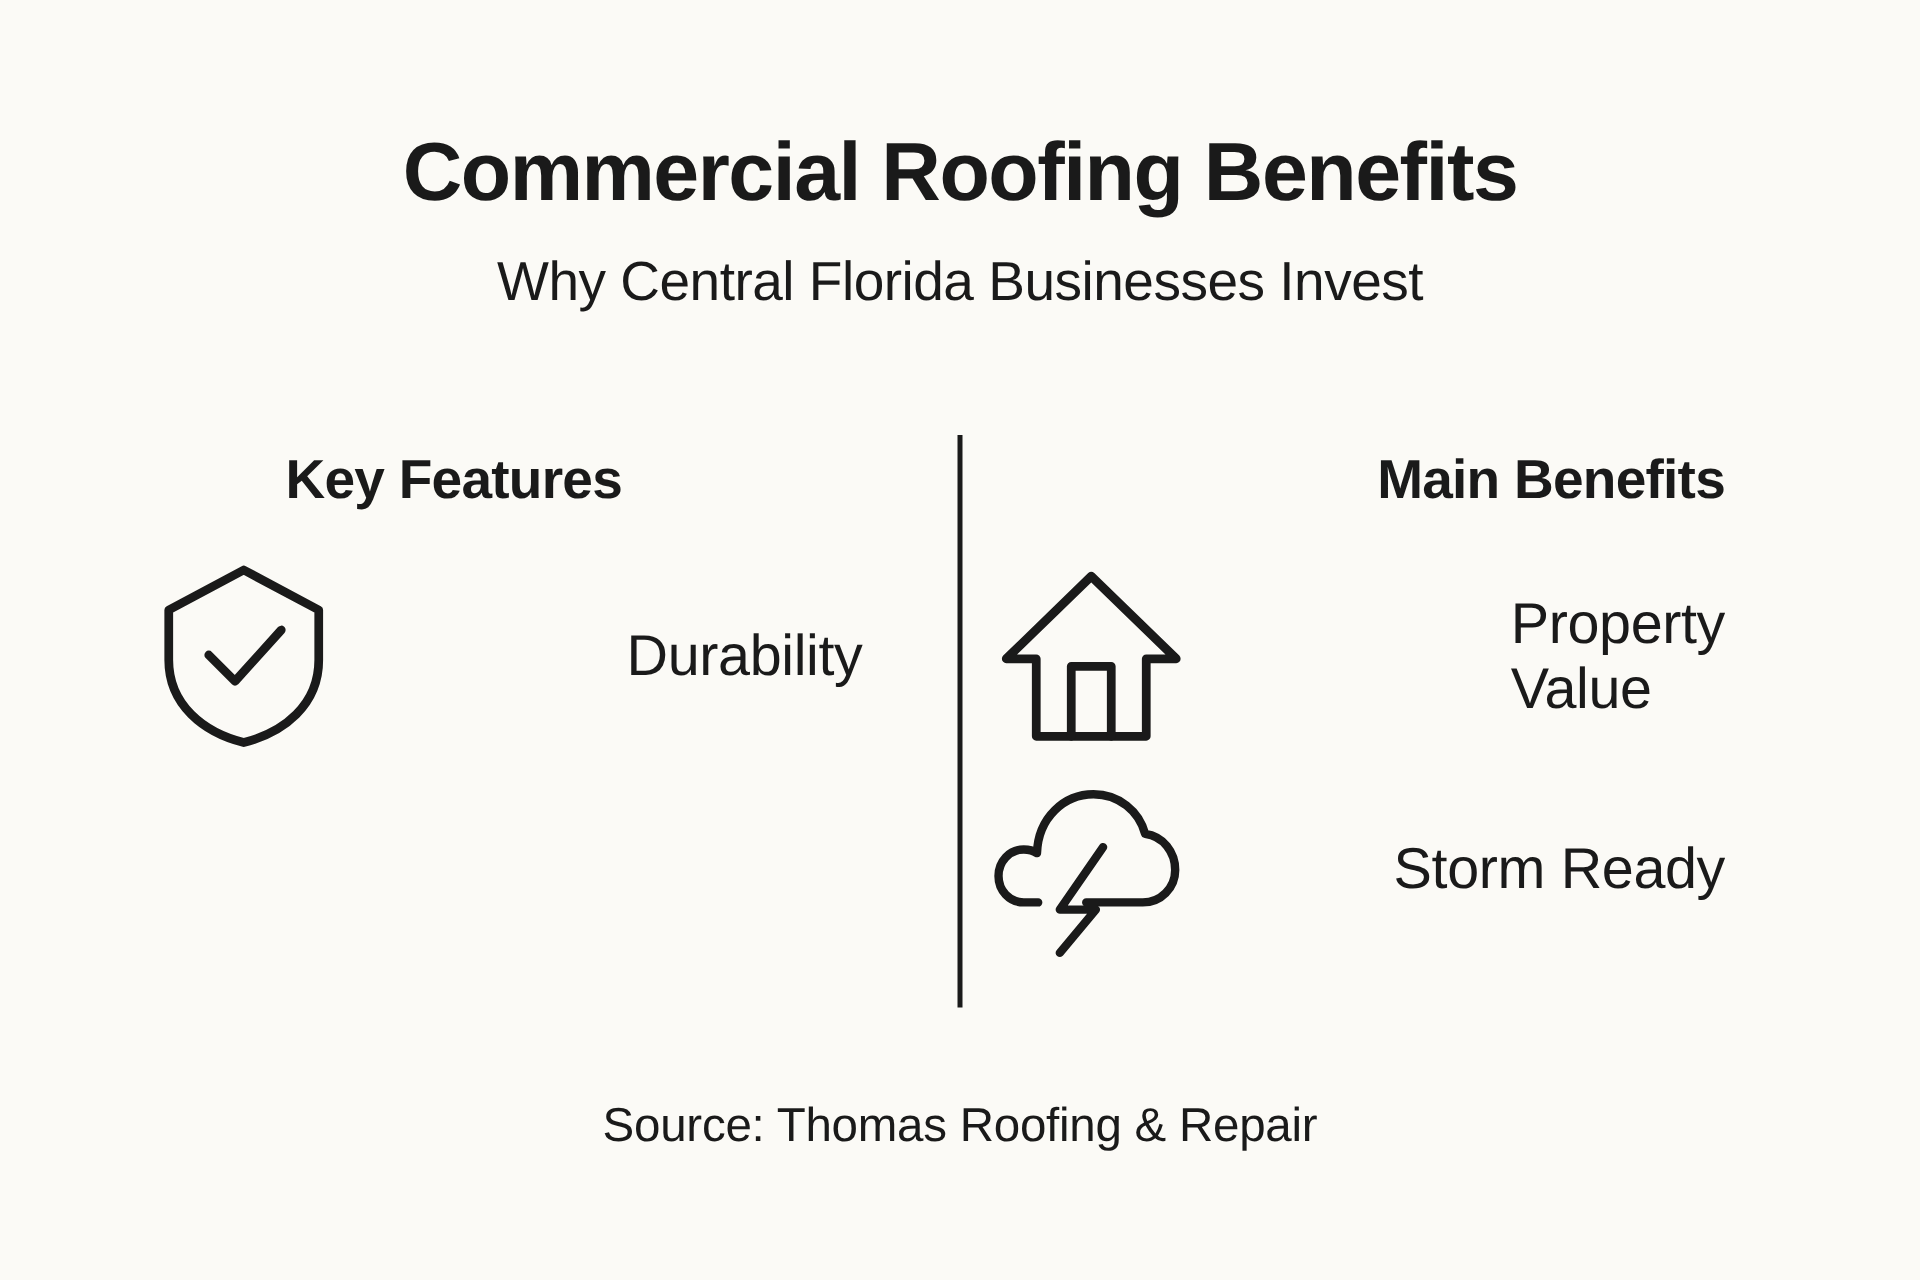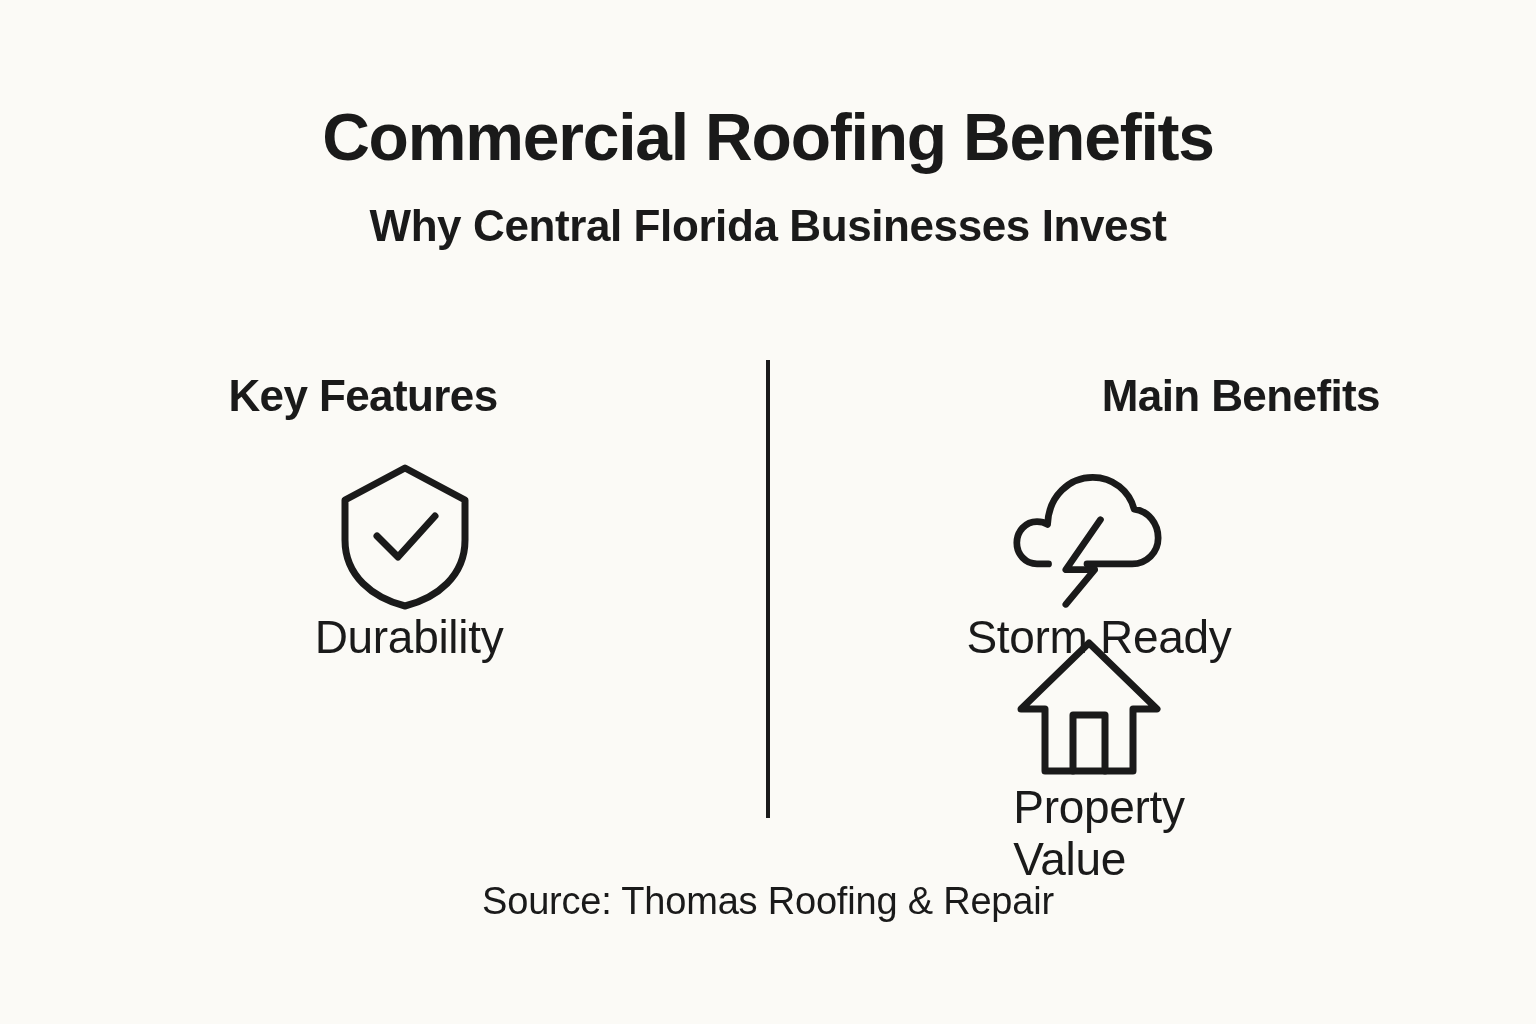--- a/index.html
+++ b/index.html
@@ -33,31 +33,31 @@
   .title {
     font-size: 66px;
     font-weight: 700;
     letter-spacing: -1.2px;
     line-height: 1.0;
     margin: 0;
     white-space: nowrap;
   }
   .subtitle {
     font-size: 44px;
-    font-weight: 700;
+    font-weight: 400;
     letter-spacing: -0.4px;
     line-height: 1.0;
     margin: 34px 0 0 0;
     white-space: nowrap;
   }
 
   
   .columns {
     position: absolute;
-    top: 360px;
+    top: 348px;
     left: 0;
     width: 1380px;
     height: 458px;
     display: flex;
     flex-direction: row;
   }
   .column {
     width: 768px;
     box-sizing: border-box;
     position: relative;
@@ -85,21 +85,21 @@
     height: 458px;
     background: #1A1A1A;
   }
 
   
   .rows {
     margin-top: 44px;
   }
   .row {
     display: flex;
-    flex-direction: column;
+    flex-direction: row;
     align-items: center;
     height: 150px;
     justify-content: space-between;
   }
   .row + .row { margin-top: 20px; }
 
   .icon-box {
     width: 150px;
     height: 150px;
     flex: 0 0 150px;
@@ -167,47 +167,47 @@
 
 
       </div>
     </div>
 
     <div class="column col-right">
       <h2 class="col-head">Main Benefits</h2>
 
       <div class="rows">
 
-        <div class="row row-1">
-          <span class="icon-box">
-            <svg width="156" height="152" viewBox="0 0 156 152" fill="none" stroke="#1A1A1A" stroke-width="7" stroke-linecap="round" stroke-linejoin="round">
-
-              <path d="M38 104 L26 104 C14 104 5 94 5 82 C5 70 14 60 26 60 C30 60 34 61 37 63
-                       C38 33 60 14 84 14 C105 14 122 28 127 47
-                       C142 49 152 62 152 77 C152 92 140 104 125 104 L78 104"></path>
-
-              <path d="M92 58 L56 110 L86 110 L56 146"></path>
-            </svg>
-          </span>
-          <span class="row-label">Storm Ready</span>
-        </div>
-
         <div class="row row-2">
           <span class="icon-box">
             <svg width="148" height="140" viewBox="0 0 148 140" fill="none" stroke="#1A1A1A" stroke-width="7" stroke-linecap="round" stroke-linejoin="round">
 
               <path d="M6 72 L74 6 L142 72 L118 72 L118 134 L30 134 L30 72 Z"></path>
 
               <path d="M58 134 L58 78 L90 78 L90 134"></path>
             </svg>
           </span>
           <span class="row-label">Property
 Value</span>
         </div>
 
+        <div class="row row-1">
+          <span class="icon-box">
+            <svg width="156" height="152" viewBox="0 0 156 152" fill="none" stroke="#1A1A1A" stroke-width="7" stroke-linecap="round" stroke-linejoin="round">
+
+              <path d="M38 104 L26 104 C14 104 5 94 5 82 C5 70 14 60 26 60 C30 60 34 61 37 63
+                       C38 33 60 14 84 14 C105 14 122 28 127 47
+                       C142 49 152 62 152 77 C152 92 140 104 125 104 L78 104"></path>
+
+              <path d="M92 58 L56 110 L86 110 L56 146"></path>
+            </svg>
+          </span>
+          <span class="row-label">Storm Ready</span>
+        </div>
+
       </div>
     </div>
 
     <div class="divider"></div>
   </div>
 
   <div class="footer">Source: Thomas Roofing &amp; Repair</div>
 
 </div>
 

